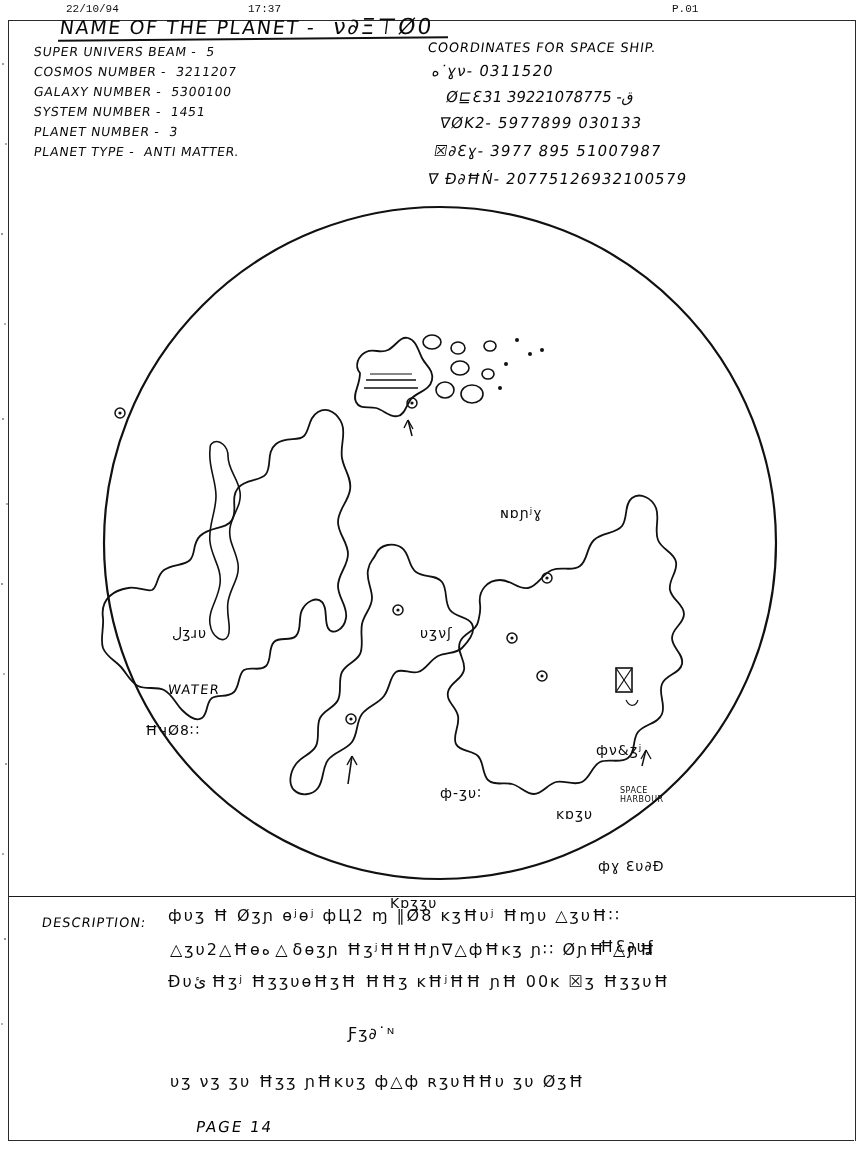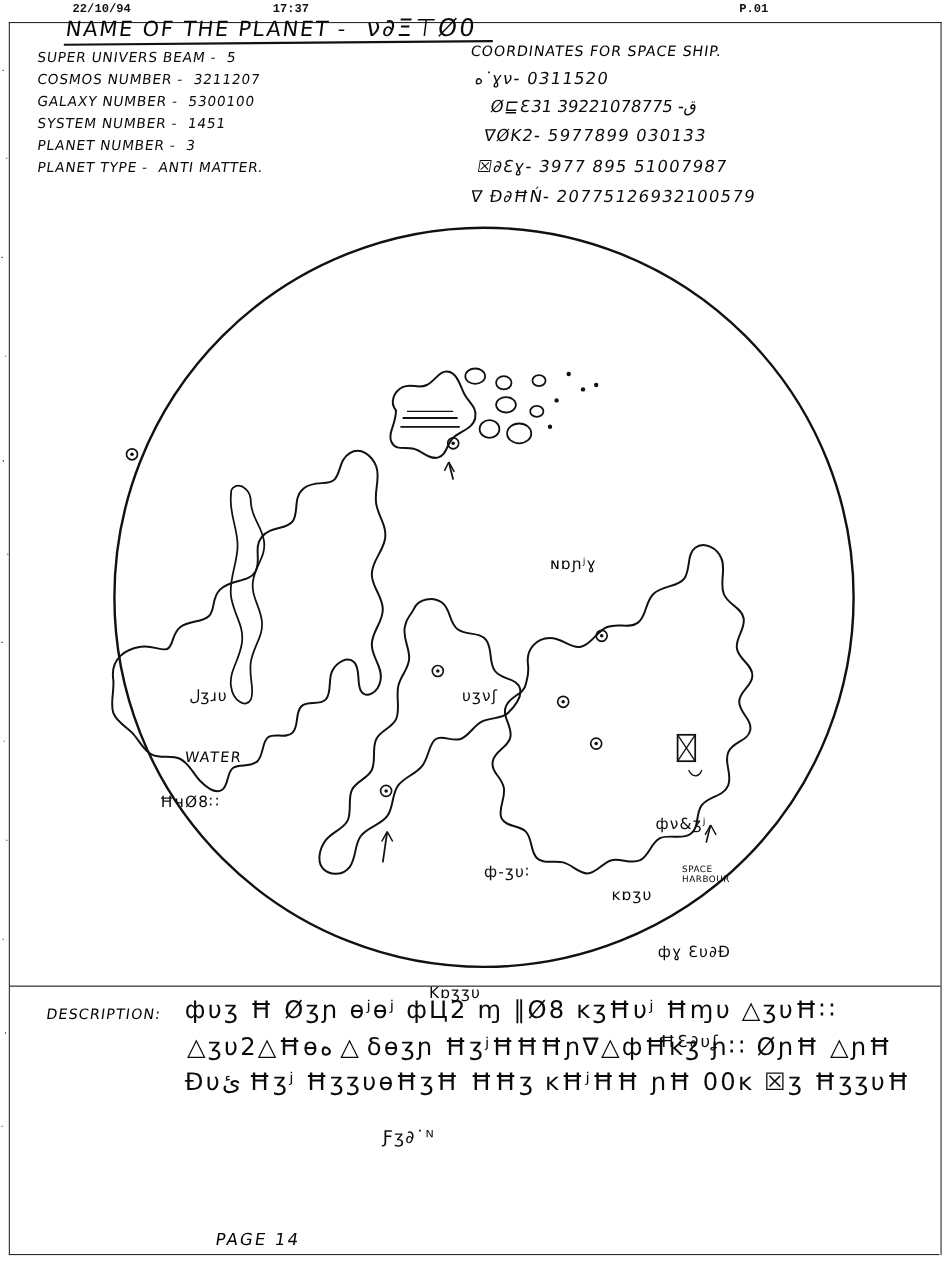--- a/index.html
+++ b/index.html
@@ -1,21 +1,21 @@
 <!DOCTYPE html>
 <html><head>
 <meta charset="utf-8">
 <style>
   html,body{margin:0;padding:0;background:#fff;}
   body{width:864px;height:1150px;position:relative;font-family:"Liberation Sans",sans-serif;overflow:hidden;}
 
   .page{position:absolute;inset:0;background:#ffffff;}
 
   
-  .fax-header{position:absolute;top:0;left:0;width:797px;height:22px;font-family:"Liberation Mono",monospace;font-size:11px;color:#111;font-weight:bold;}
+  .fax-header{position:absolute;top:0;left:0;width:797px;height:22px;font-family:"Liberation Mono",monospace;font-size:11px;color:#111;}
   .fax-header span{position:absolute;top:3px;white-space:nowrap;}
   .fax-date{left:66px;}
   .fax-time{left:248px;}
   .fax-page{left:672px;}
 
   .hairline-top{position:absolute;top:20px;left:8px;width:848px;height:1px;background:#2b2b2b;}
   .hairline-bottom{position:absolute;top:1140px;left:8px;width:846px;height:1px;background:#2b2b2b;}
   .hairline-left{position:absolute;top:20px;left:8px;width:1px;height:1121px;background:#2b2b2b;}
   .hairline-right{position:absolute;top:20px;left:855px;width:1px;height:1121px;background:#2b2b2b;}
 
@@ -49,21 +49,21 @@
   .coord{position:absolute;font-size:15px;letter-spacing:1.1px;transform:skewX(-9deg);
         font-family:"DejaVu Sans",sans-serif;color:#0a0a0a;white-space:nowrap;}
 
   .alien{font-family:"DejaVu Sans",sans-serif;font-size:15px;letter-spacing:1px;color:#0a0a0a;}
 
   .sep-line{position:absolute;left:9px;width:846px;height:1.4px;background:#1a1a1a;}
 
   .desc-label{position:absolute;top:915px;left:42px;font-size:13px;letter-spacing:1px;
         transform:skewX(-8deg);font-family:"DejaVu Sans",sans-serif;}
 
-  .desc-line{position:absolute;left:168px;font-size:22px;letter-spacing:2px;color:#0b0b0b;
+  .desc-line{position:absolute;left:168px;font-size:16px;letter-spacing:2px;color:#0b0b0b;
         font-family:"DejaVu Sans",sans-serif;white-space:nowrap;}
 
   .page-num{position:absolute;top:1118px;left:196px;font-size:15px;letter-spacing:2px;
         transform:skewX(-9deg);font-family:"DejaVu Sans",sans-serif;}
 
   .map-svg{position:absolute;top:198px;left:60px;}
   .lbl{position:absolute;font-size:14px;color:#0a0a0a;font-family:"DejaVu Sans",sans-serif;white-space:nowrap;}
   .water-lbl{position:absolute;top:682px;left:168px;font-size:13px;letter-spacing:1.4px;
        transform:skewX(-6deg);font-family:"DejaVu Sans",sans-serif;}
 </style>
@@ -229,15 +229,16 @@
   <div class="lbl" style="top:786px;left:620px;font-size:8px;letter-spacing:.5px;line-height:1.15;white-space:pre;">SPACE
 HARBOUR</div>
   <div class="water-lbl">WATER</div>
 
   <div class="sep-line" style="top:896px;"></div>
   <div class="desc-label">DESCRIPTION:</div>
 
   <div class="desc-line alien" style="top:906px;">фυʒ Ħ  Øʒɲ ɵʲɵʲ фЦ2 ɱ ∥Ø8 ĸʒĦυʲ Ħɱυ △ʒυĦ∷</div>
   <div class="desc-line alien" style="top:940px;left:170px;">△ʒυ2△Ħɵه △ δɵʒɲ ĦʒʲĦĦĦɲ∇△фĦĸʒ ɲ∷ ØɲĦ △ɲĦ</div>
   <div class="desc-line alien" style="top:972px;left:168px;">Đυئ Ħʒʲ ĦʒʒυɵĦʒĦ ĦĦʒ ĸĦʲĦĦ ɲĦ 00ĸ ☒ʒ ĦʒʒυĦ</div>
+  <div class="desc-line alien" style="top:1072px;left:170px;">υʒ νʒ ʒυ Ħʒʒ ɲĦĸυʒ ф△ф ʀʒυĦĦυ ʒυ ØʒĦ</div>
 
   <div class="page-num">PAGE 14</div>
 </div>
 
 </body></html>

